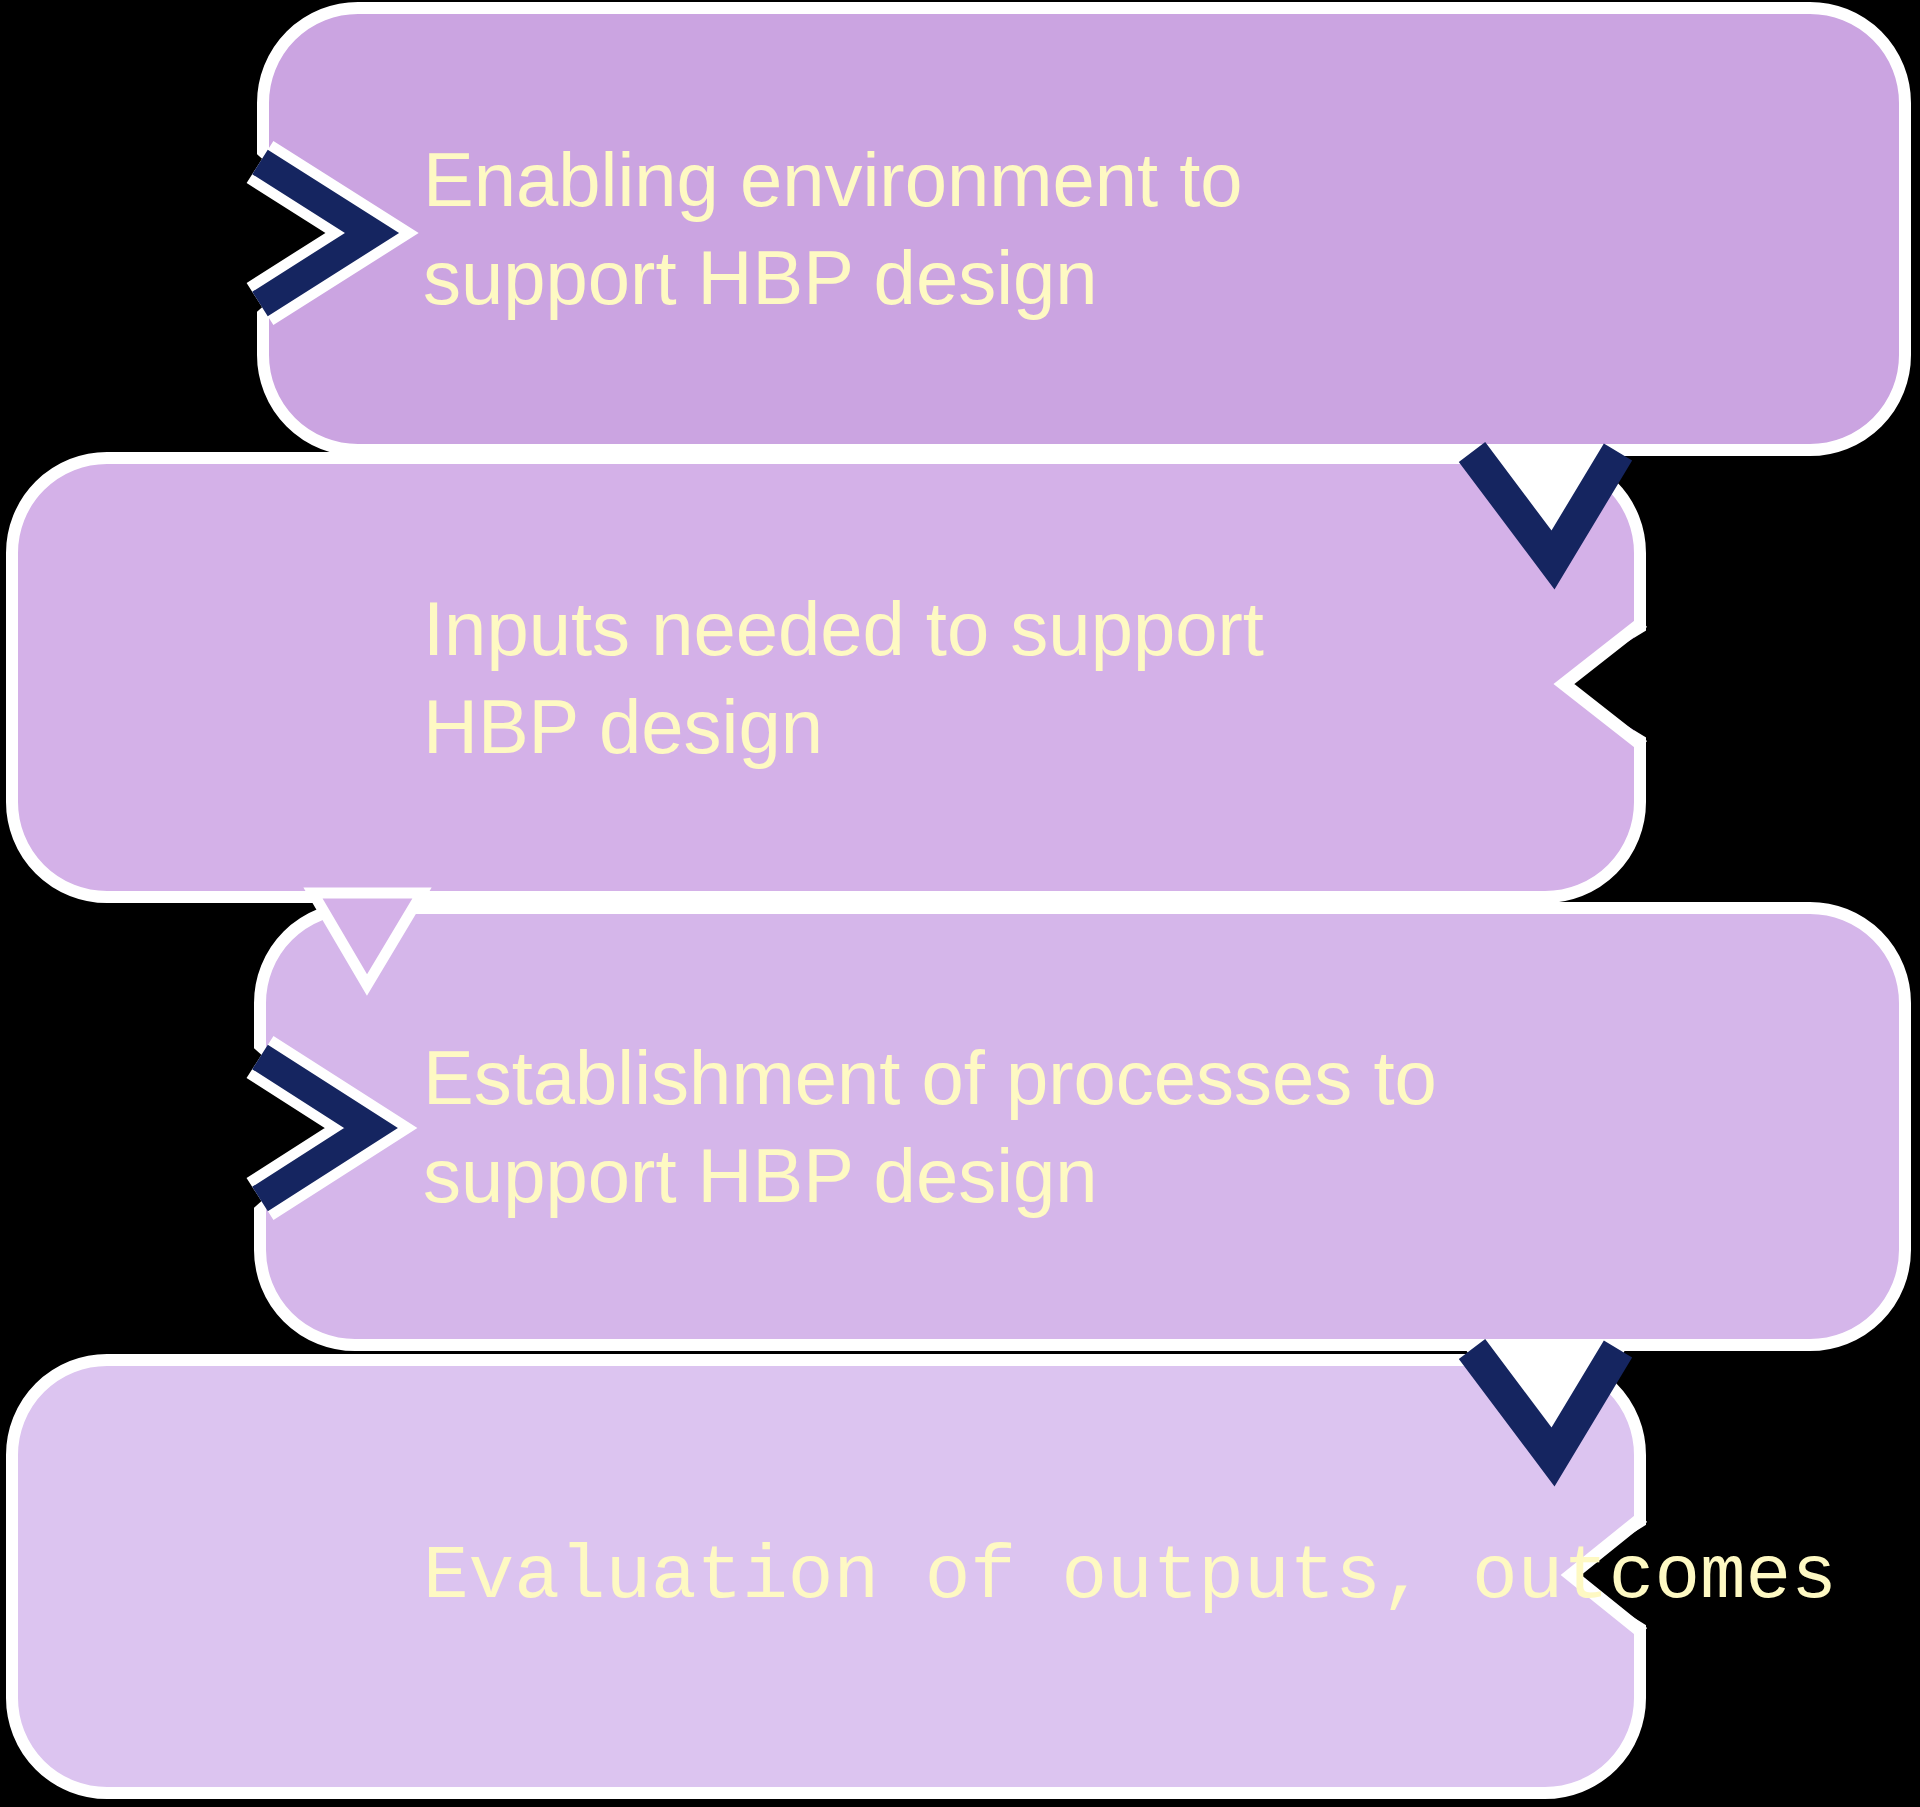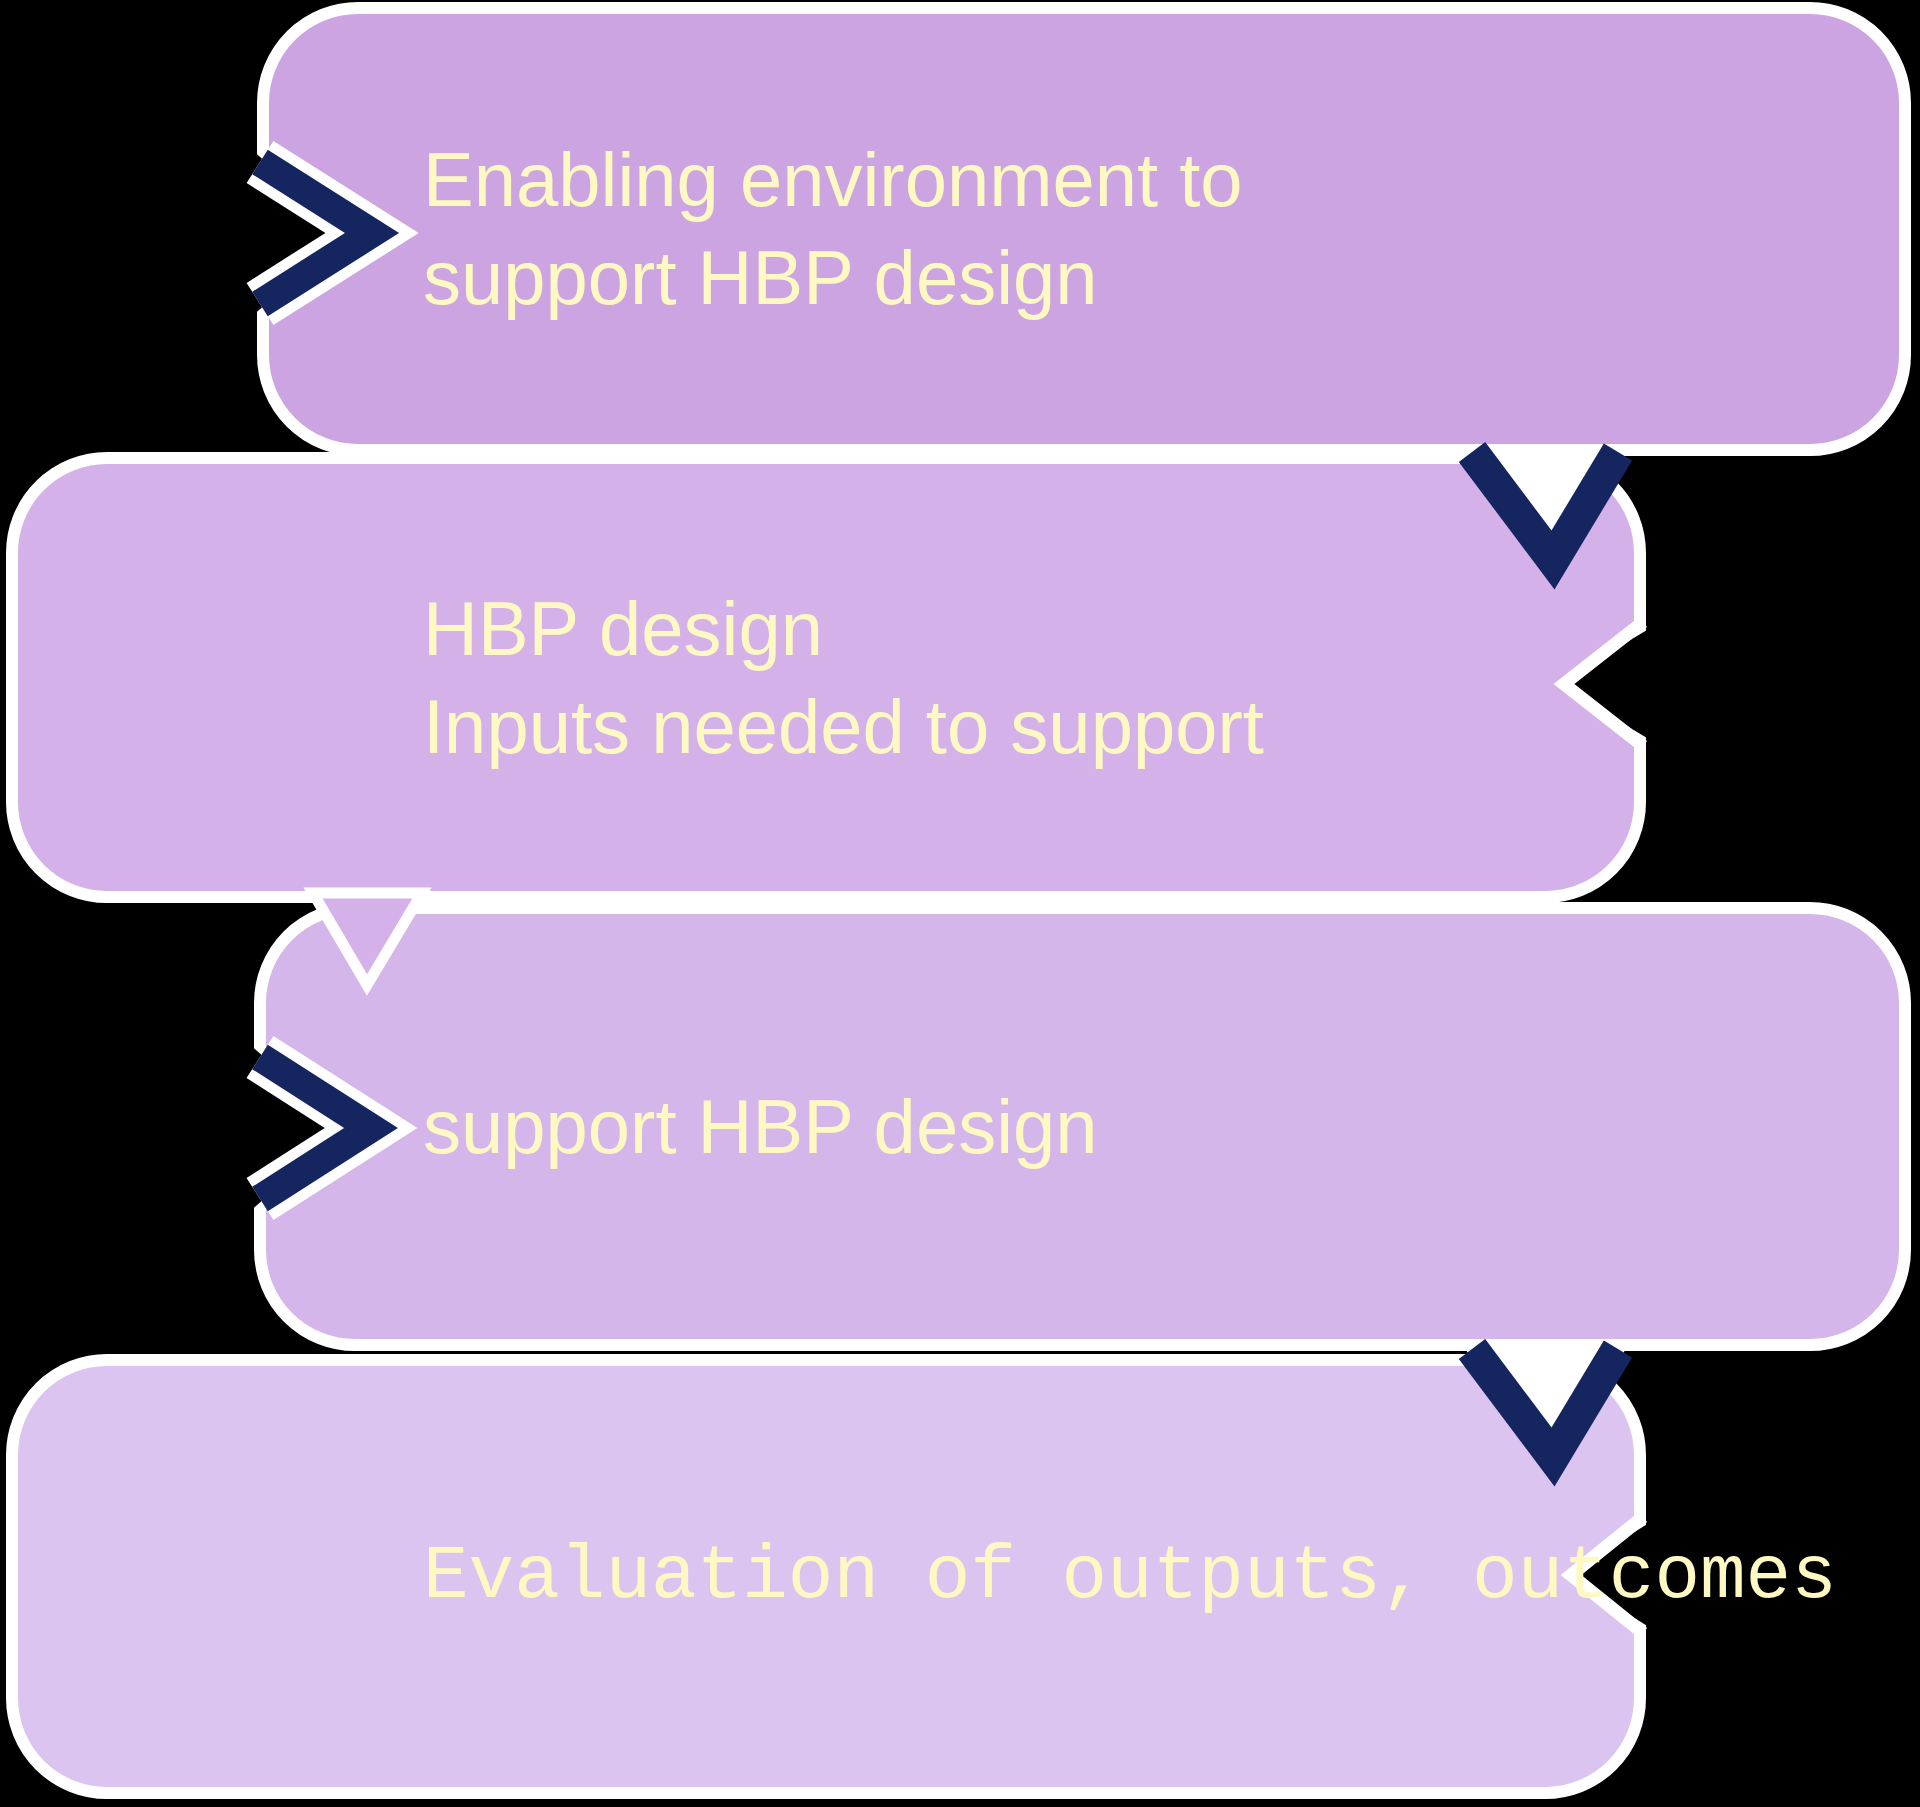--- a/index.html
+++ b/index.html
@@ -88,25 +88,26 @@
       <polyline points="260,1057 371,1128 260,1199" fill="none" stroke="#152560" stroke-width="29"></polyline>
     </g>
   </svg>
 
   <div class="box-text bt1">
     <span>Enabling environment to</span>
     <span>support HBP design</span>
   </div>
 
   <div class="box-text bt2">
+    <span>Inputs needed to support</span>
     <span>HBP design</span>
-    <span>Inputs needed to support</span>
   </div>
 
   <div class="box-text bt3">
+    <span>Establishment of processes to</span>
     <span>support HBP design</span>
   </div>
 
   <div class="box-text bt4">
     <span>Evaluation of outputs, outcomes</span>
   </div>
 
 </div>
 
 </body></html>

